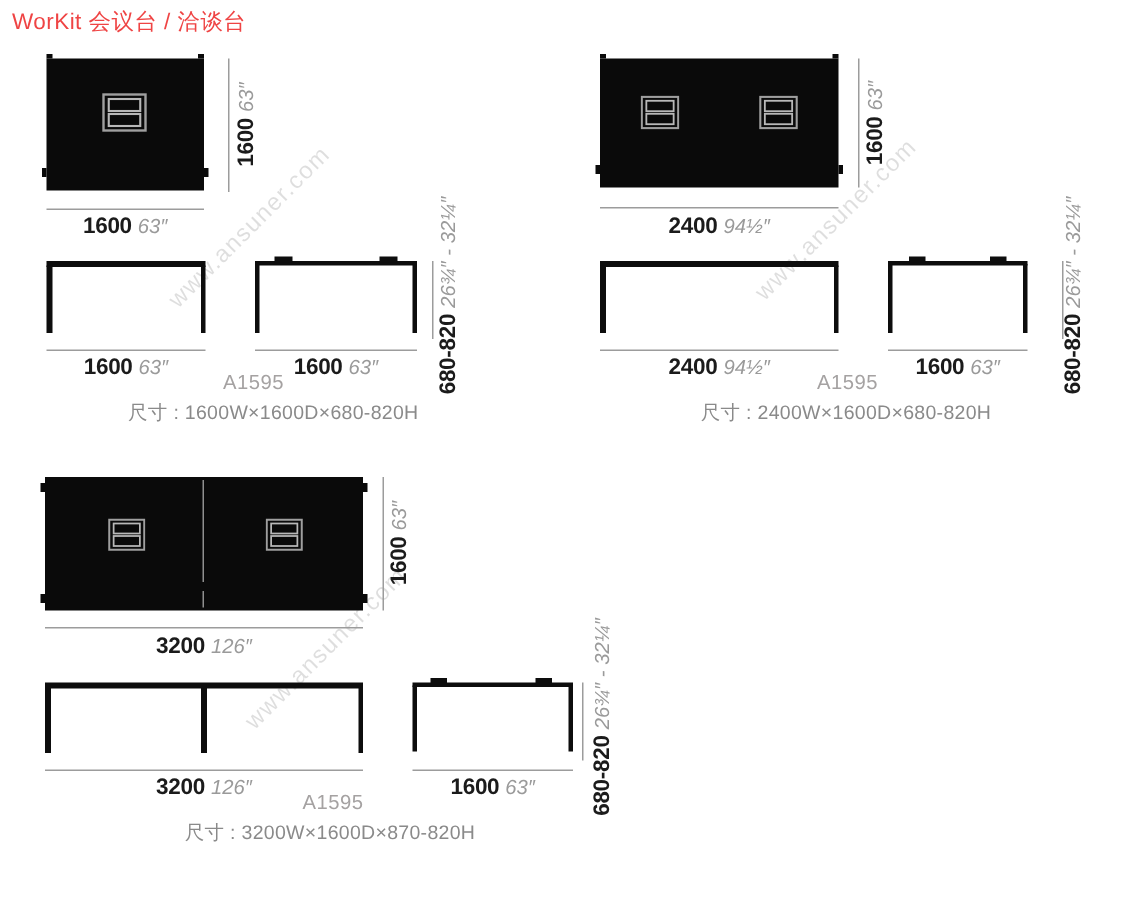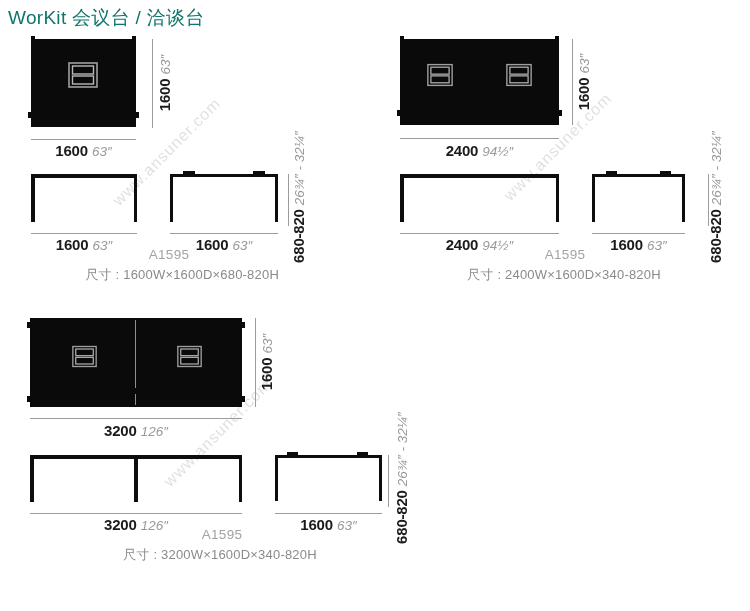--- a/index.html
+++ b/index.html
@@ -1,20 +1,20 @@
 <!DOCTYPE html>
 <html><head>
 <meta charset="utf-8">
 <style>
   html,body{margin:0;padding:0;background:#fff;}
   #canvas{
     position:relative;width:750px;height:611px;background:#ffffff;overflow:hidden;
     font-family:"Liberation Sans","DejaVu Sans",sans-serif;
   }
-  .title{position:absolute;left:8px;top:5px;font-size:19px;color:#0f766e;letter-spacing:.3px;text-align:center;}
+  .title{position:absolute;left:8px;top:5px;font-size:15px;color:#ef4444;letter-spacing:.3px;text-align:center;}
   .topview{position:absolute;background:#0a0a0a;}
   .tab{position:absolute;background:#0a0a0a;}
   .divider{position:absolute;width:1px;background:#8f8f8f;}
   .line{position:absolute;background:#9c9c9c;}
   .bar{position:absolute;background:#0d0d0d;}
   .leg{position:absolute;background:#0d0d0d;}
   .block{position:absolute;background:#0d0d0d;}
   .port{position:absolute;}
   .hlabel{position:absolute;text-align:center;height:18px;line-height:18px;white-space:nowrap;}
   .vlabel{position:absolute;text-align:center;height:20px;line-height:20px;white-space:nowrap;transform:rotate(-90deg);}
@@ -133,21 +133,21 @@
     <div class="hlabel" style="left:592px;top:236px;width:93px;">
       <b>1600</b><i>63″</i>
     </div>
 
     <div class="line" style="left:708px;top:174px;width:1px;height:52px;"></div>
     <div class="vlabel" style="left:641px;top:187px;width:150px;">
       <b>680-820</b><i>26¾″ - 32¼″</i>
     </div>
 
     <div class="model" style="left:535px;top:247px;width:60px;">A1595</div>
-    <div class="spec" style="left:454px;top:266px;width:220px;">尺寸 : 2400W×1600D×340-820H</div>
+    <div class="spec" style="left:454px;top:266px;width:220px;">尺寸 : 2400W×1600D×680-820H</div>
   </section>
 
   <section>
 
     <div class="topview" style="left:30px;top:318px;width:212px;height:89px;"></div>
     <div class="divider" style="left:135px;top:320px;height:68px;"></div>
     <div class="divider" style="left:135px;top:394px;height:11px;"></div>
     <div class="tab" style="left:27px;top:322px;width:3px;height:6px;"></div>
     <div class="tab" style="left:242px;top:322px;width:3px;height:6px;"></div>
     <div class="tab" style="left:27px;top:396px;width:3px;height:6px;"></div>
@@ -191,16 +191,16 @@
     <div class="hlabel" style="left:275px;top:516px;width:107px;">
       <b>1600</b><i>63″</i>
     </div>
 
     <div class="line" style="left:388px;top:455px;width:1px;height:52px;"></div>
     <div class="vlabel" style="left:327px;top:468px;width:150px;">
       <b>680-820</b><i>26¾″ - 32¼″</i>
     </div>
 
     <div class="model" style="left:192px;top:527px;width:60px;">A1595</div>
-    <div class="spec" style="left:110px;top:546px;width:220px;">尺寸 : 3200W×1600D×340-820H</div>
+    <div class="spec" style="left:110px;top:546px;width:220px;">尺寸 : 3200W×1600D×870-820H</div>
   </section>
 
 </div>
 
 </body></html>

